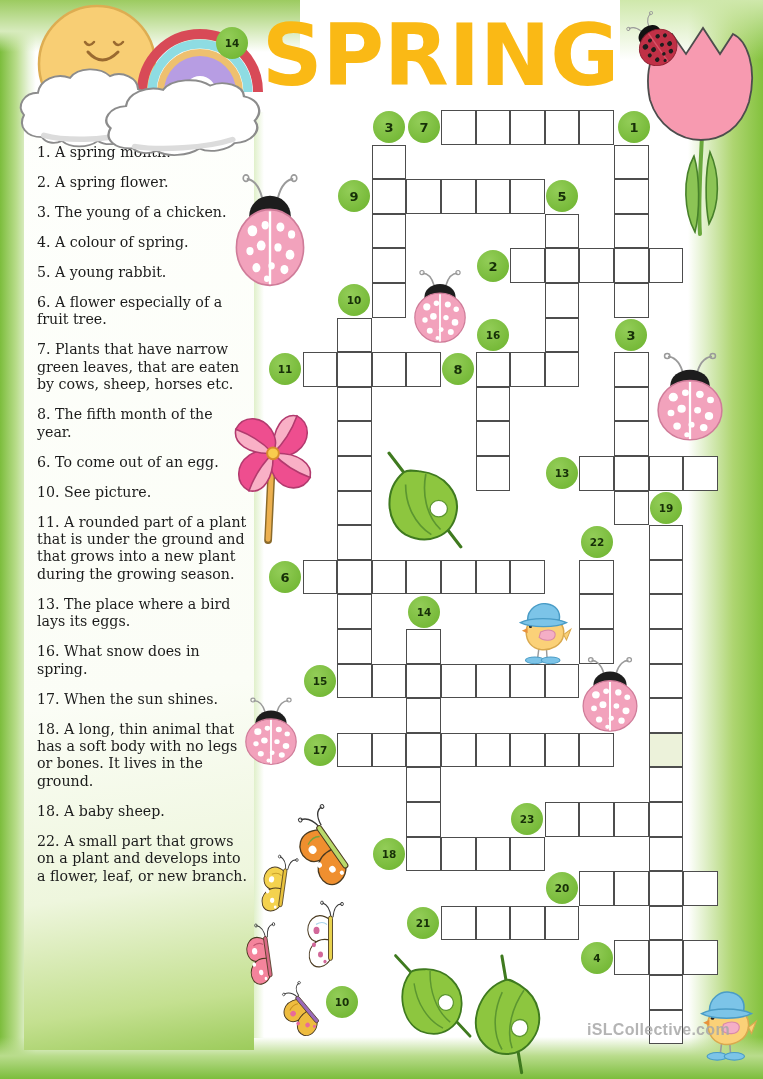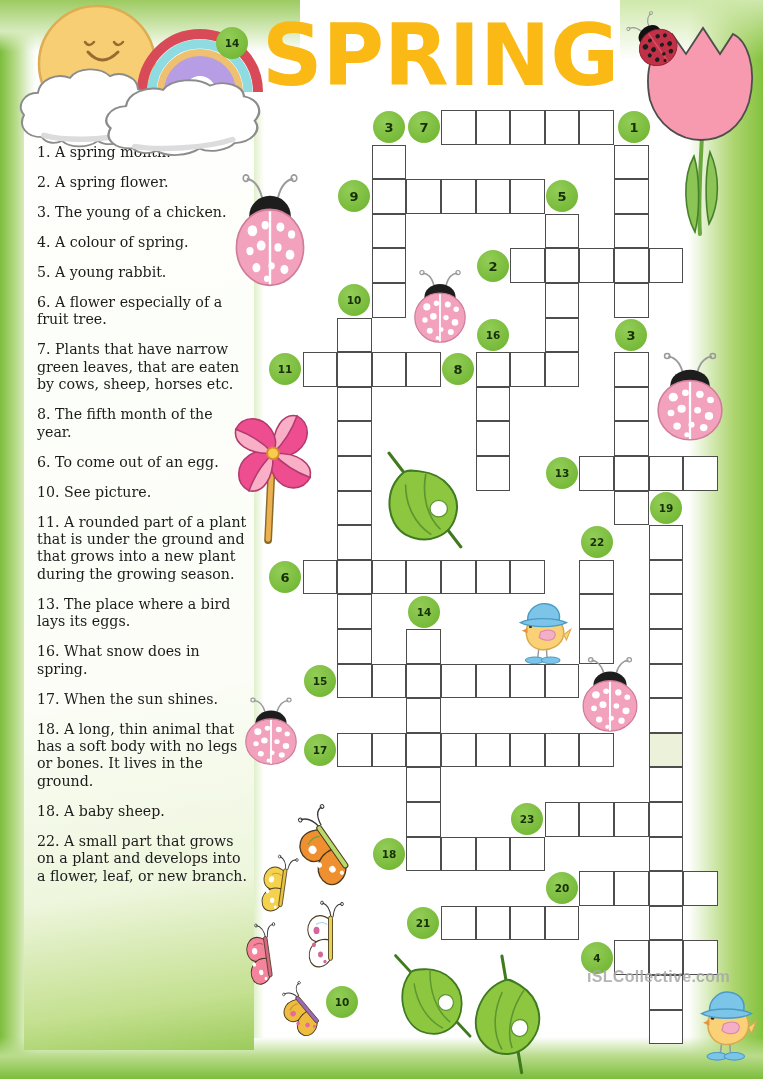--- a/index.html
+++ b/index.html
@@ -31,21 +31,21 @@
   .cell.pale{background:#ecf2da;}
   .badge{position:absolute;width:32px;height:32px;border-radius:50%;z-index:5;
     background:radial-gradient(circle at 38% 32%,#93cd58,#74b836 78%);
     display:flex;align-items:center;justify-content:center;
     color:#173008;font-weight:bold;font-size:13px;font-family:"DejaVu Sans",sans-serif;}
   .badge.two{font-size:10.5px;}
   .deco{position:absolute;z-index:4;}
   .page-title{position:absolute;left:262px;top:8px;width:400px;z-index:5;
     font-family:"DejaVu Sans",sans-serif;font-weight:bold;font-size:84px;line-height:95px;
     color:#FAB915;letter-spacing:0px;transform:scaleY(1.02);}
-  .watermark{position:absolute;left:587px;top:968px;z-index:6;
+  .watermark{position:absolute;left:587px;top:1021px;z-index:6;
     font-family:"Liberation Sans",sans-serif;font-weight:bold;font-size:16px;
     color:#a8a8a8;opacity:.85;letter-spacing:.3px;}
 </style>
 </head>
 <body>
 
 <div class="frame-left"></div>
 <div class="frame-right"></div>
 <div class="frame-bottom"></div>
 <div class="frame-topleft"></div>

